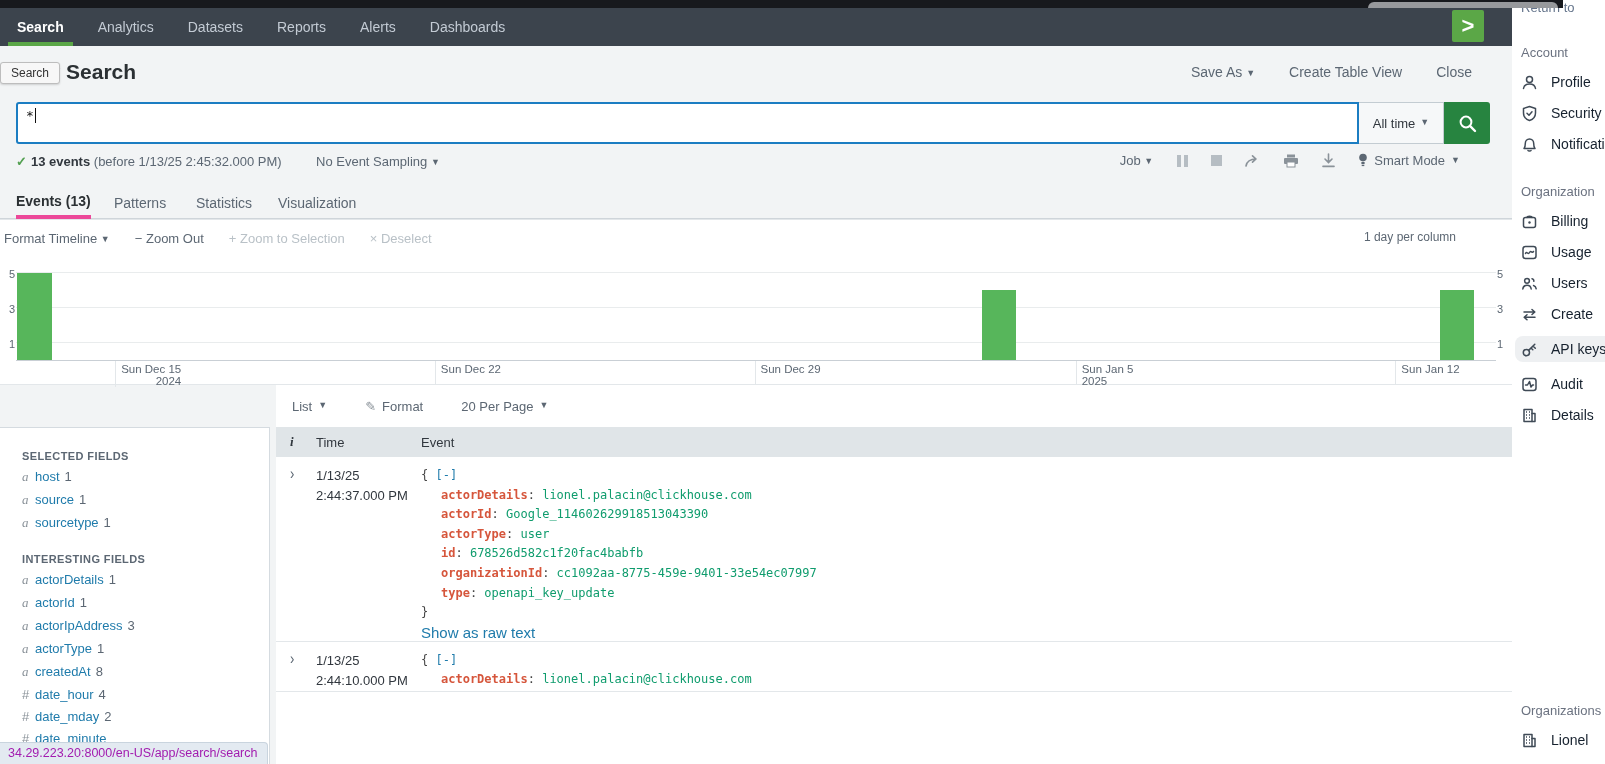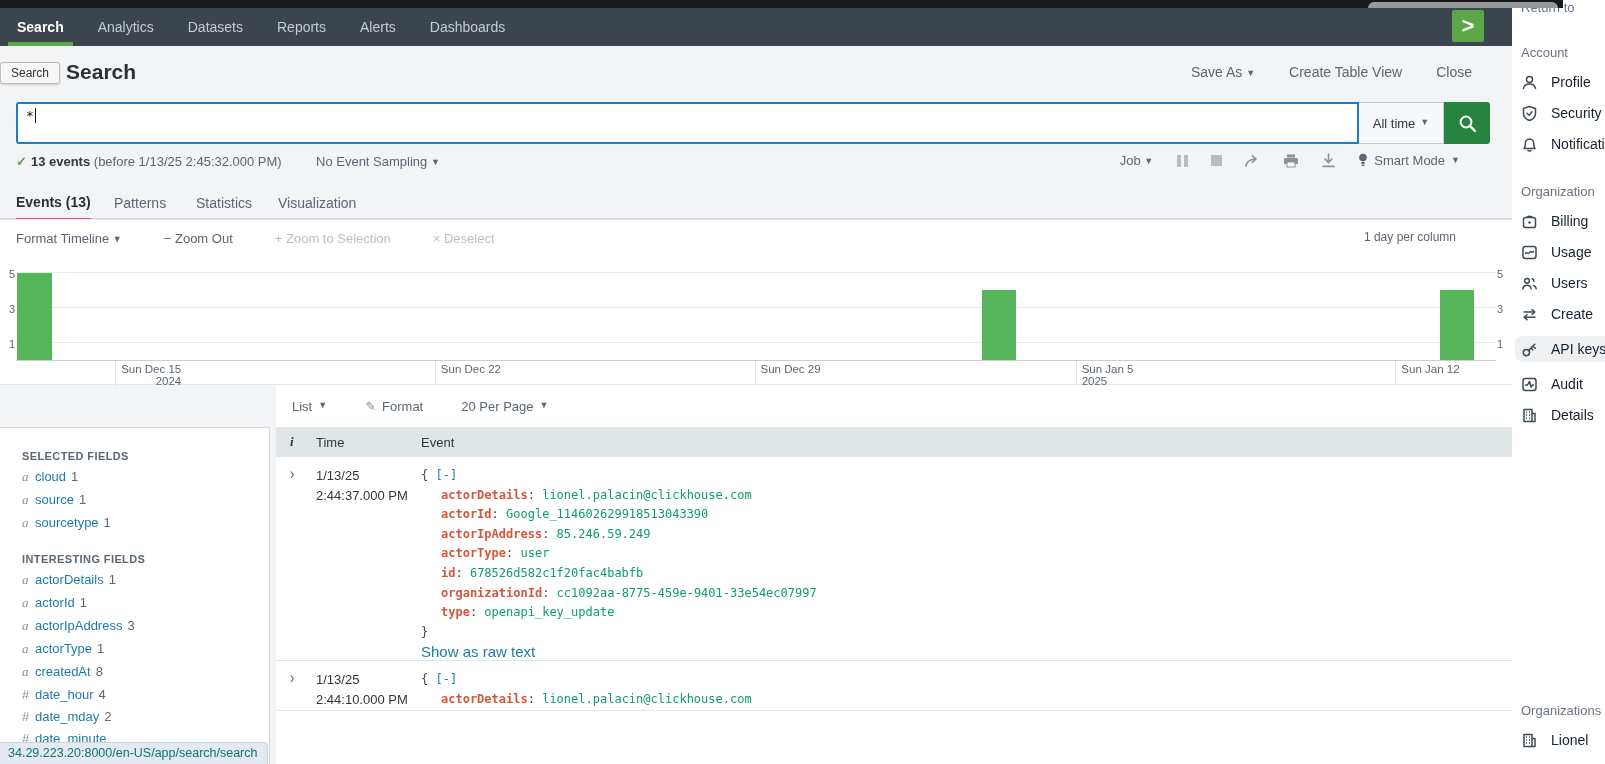--- a/index.html
+++ b/index.html
@@ -39,24 +39,24 @@
   .result-count b { color:#31373e; }
   .sampling { position:absolute; left:316px; top:6px; color:#5c6773; cursor:pointer; }
   .job-controls { position:absolute; right:52px; top:5px; display:flex; align-items:center; gap:22px; color:#5c6773; }
   .jc-icon { color:#8a9299; display:inline-flex; align-items:center; cursor:pointer; }
   .pause-bars span { display:inline-block; width:4px; height:12px; background:#b6bdc3; margin:0 1.5px; }
   .stop-sq { display:inline-block; width:11px; height:11px; background:#b6bdc3; }
   .smart-mode { display:flex; align-items:center; gap:6px; cursor:pointer; color:#5c6773; }
 
   .tabs-row { position:absolute; left:0; top:186px; width:100%; height:33px; border-bottom:1px solid #cfd5da; }
   .tab { position:absolute; top:0; height:33px; display:flex; align-items:center; color:#5c6773; font-size:14px; cursor:pointer; }
-  .tab.active { color:#2b3033; border-bottom:1px solid #ec4899; font-weight:bold; }
+  .tab.active { color:#2b3033; border-bottom:4px solid #ec4899; font-weight:bold; }
 
   .timeline-panel { position:absolute; left:0; top:219px; width:100%; height:166px; background:#fff; border-top:1px solid #e3e7ea; border-bottom:1px solid #e3e7ea; }
-  .tl-controls { position:relative; height:37px; display:flex; align-items:center; padding:0 16px; gap:42px; color:#5c6773; font-size:13px; }
+  .tl-controls { position:relative; height:37px; display:flex; align-items:center; padding:0 4px; gap:25px; color:#5c6773; font-size:13px; }
   .tl-link { cursor:pointer; }
   .tl-link.disabled { color:#b9c1c7; cursor:default; }
   .tl-scale { position:absolute; right:56px; top:10px; color:#5c6773; font-size:12px; }
   .chart { position:absolute; left:16px; right:16px; top:40px; height:100px; }
   .gridline { position:absolute; left:0; right:0; height:1px; background:#e9eced; }
   .ytick { position:absolute; width:12px; font-size:11px; color:#5c6773; }
   .ytick.left { left:-13px; text-align:right; }
   .ytick.right { right:-13px; text-align:left; }
   .bar { position:absolute; bottom:0; background:#57b65b; }
   .xaxis { position:absolute; left:16px; right:16px; top:140px; height:26px; border-top:1px solid #c9cfd5; }
@@ -94,21 +94,21 @@
   .json .indent { padding-left:20px; }
   .jkey { color:#d6563c; font-weight:bold; }
   .jcolon { color:#444; }
   .jval { color:#0f9c6d; }
   .collapse-link { color:#1f7bab; cursor:pointer; }
   .raw-link { display:inline-block; margin-top:1px; color:#1f7bab; font-size:15px; cursor:pointer; }
   .meta-line { display:flex; align-items:center; margin:8px 0 10px 0; font-size:12.5px; color:#5c6773; }
   .meta-item b { color:#31373e; font-weight:normal; }
   .meta-sep { border-left:1px dotted #b9c1c7; height:18px; margin:0 12px; }
 
-  .status-chip { position:absolute; left:0; bottom:0; background:#e3eaf1; border:1px solid #c9d4de; border-left:none; border-bottom:none; border-radius:0 4px 0 0; padding:3px 10px 4px 8px; font-size:12.5px; color:#0f766e; z-index:50; }
+  .status-chip { position:absolute; left:0; bottom:0; background:#e3eaf1; border:1px solid #c9d4de; border-left:none; border-bottom:none; border-radius:0 4px 0 0; padding:3px 10px 4px 8px; font-size:12.5px; color:#a21caf; z-index:50; }
 
   
   .ch-sidebar { position:absolute; left:1512px; top:0; width:93px; height:764px; background:#fff; overflow:hidden; font-size:14px; color:#16212e; }
   .ch-inner { position:absolute; left:9px; top:0; width:200px; }
   .ch-return { color:#64748b; font-size:13px; margin-top:0px; height:14px; overflow:hidden; }
   .ch-label { color:#6b7280; font-size:13px; margin-top:31px; }
   .ch-item { display:flex; align-items:center; gap:13px; margin-top:13px; height:18px; cursor:pointer; white-space:nowrap; }
   .ch-item svg { flex:0 0 17px; }
   .ch-item.active { background:#eef0f2; border-radius:8px; margin-left:-6px; padding:4px 6px; height:26px; }
   .ch-gap { height:248px; }
@@ -242,21 +242,21 @@
           <div class="xtick-label" style="left: calc(71.6% + 6px);">Sun Jan 5<span class="sub">2025</span></div>
           <div class="xtick-line" style="left: 93.2%;"></div>
           <div class="xtick-label" style="left: calc(93.2% + 6px);">Sun Jan 12</div>
         </div>
     </div>
 
     <div class="fields-panel">
       <div class="fp-section">
         <div class="fp-title">SELECTED FIELDS</div>
         <div id="selected-fields">
-            <div class="field-item"><span class="f-prefix">a</span><span class="f-name">cloud</span><span class="f-count">1</span></div>
+            <div class="field-item"><span class="f-prefix">a</span><span class="f-name">host</span><span class="f-count">1</span></div>
             <div class="field-item"><span class="f-prefix">a</span><span class="f-name">source</span><span class="f-count">1</span></div>
             <div class="field-item"><span class="f-prefix">a</span><span class="f-name">sourcetype</span><span class="f-count">1</span></div>
           </div>
         <div class="fp-title">INTERESTING FIELDS</div>
         <div id="interesting-fields">
             <div class="field-item"><span class="f-prefix">a</span><span class="f-name">actorDetails</span><span class="f-count">1</span></div>
             <div class="field-item"><span class="f-prefix">a</span><span class="f-name">actorId</span><span class="f-count">1</span></div>
             <div class="field-item"><span class="f-prefix">a</span><span class="f-name">actorIpAddress</span><span class="f-count">3</span></div>
             <div class="field-item"><span class="f-prefix">a</span><span class="f-name">actorType</span><span class="f-count">1</span></div>
             <div class="field-item"><span class="f-prefix">a</span><span class="f-name">createdAt</span><span class="f-count">8</span></div>
@@ -291,21 +291,20 @@
           <div class="ev-row">
             <div class="col-i"><span class="expander">›</span></div>
             <div class="col-time ev-time">
               <div>1/13/25</div>
               <div>2:44:37.000 PM</div>
             </div>
             <div class="col-event"><div class="json">
                 <div><span>{ </span><span class="collapse-link">[-]</span></div>
                 <div class="indent"><span class="jkey">actorDetails</span><span class="jcolon">: </span><span class="jval">lionel.palacin@clickhouse.com</span></div>
                 <div class="indent"><span class="jkey">actorId</span><span class="jcolon">: </span><span class="jval">Google_114602629918513043390</span></div>
-                <div class="indent"><span class="jkey">actorIpAddress</span><span class="jcolon">: </span><span class="jval">85.246.59.249</span></div>
                 <div class="indent"><span class="jkey">actorType</span><span class="jcolon">: </span><span class="jval">user</span></div>
                 <div class="indent"><span class="jkey">id</span><span class="jcolon">: </span><span class="jval">678526d582c1f20fac4babfb</span></div>
                 <div class="indent"><span class="jkey">organizationId</span><span class="jcolon">: </span><span class="jval">cc1092aa-8775-459e-9401-33e54ec07997</span></div>
                 <div class="indent"><span class="jkey">type</span><span class="jcolon">: </span><span class="jval">openapi_key_update</span></div>
                 <div>}</div>
               </div><span class="raw-link">Show as raw text</span></div>
           </div>
           <div class="ev-row">
             <div class="col-i"><span class="expander">›</span></div>
             <div class="col-time ev-time">

